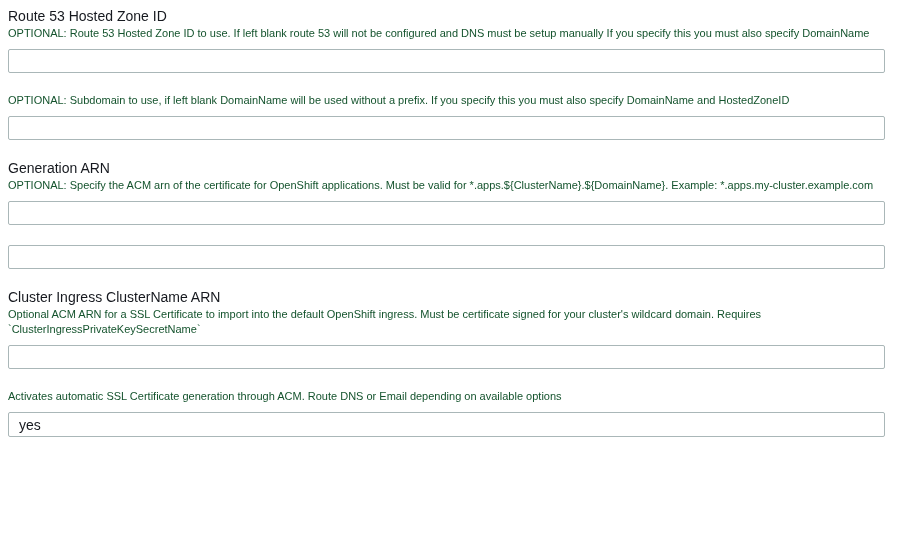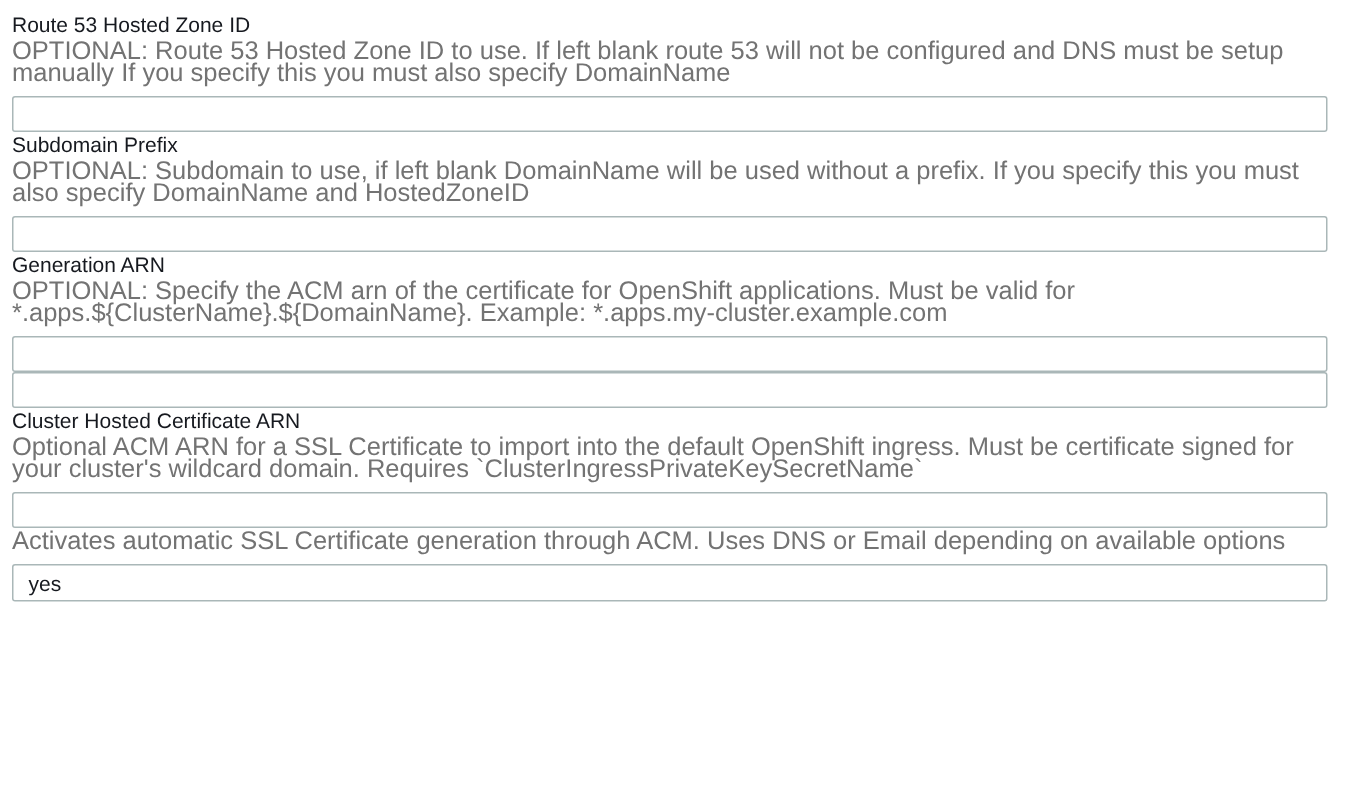--- a/index.html
+++ b/index.html
@@ -7,31 +7,32 @@
     width: 900px; height: 539px;
     background: #ffffff;
     overflow: hidden;
     font-family: "Liberation Sans", sans-serif;
   }
   .form-wrap {
     padding: 8px 15px 0 8px;
     width: 900px;
   }
   .field {
+    margin-bottom: 20px;
   }
   .field-label {
     font-size: 14px;
     line-height: 17px;
     color: #16191f;
     font-weight: 400;
   }
   .field-desc {
-    font-size: 17px;
+    font-size: 11px;
     line-height: 15px;
-    color: #737373;
+    color: #14532d;
     margin: 1px 0 8px 0;
     max-width: 877px;
   }
   .text-input {
     display: block;
     width: 877px;
     height: 24px;
     border: 1px solid #aab7b8;
     border-radius: 2px;
     background: #ffffff;
@@ -63,42 +64,41 @@
 
 <div class="form-wrap">
 
   <div class="field">
     <div class="field-label">Route 53 Hosted Zone ID</div>
     <div class="field-desc">OPTIONAL: Route 53 Hosted Zone ID to use. If left blank route 53 will not be configured and DNS must be setup manually If you specify this you must also specify DomainName</div>
     <input class="text-input" type="text" value="" style="">
   </div>
 
   <div class="field">
-    <div class="field-label">Subdomain Prefix</div>
     <div class="field-desc">OPTIONAL: Subdomain to use, if left blank DomainName will be used without a prefix. If you specify this you must also specify DomainName and HostedZoneID</div>
     <input class="text-input" type="text" value="" style="">
   </div>
 
   <div class="field">
     <div class="field-label">Generation ARN</div>
     <div class="field-desc">OPTIONAL: Specify the ACM arn of the certificate for OpenShift applications. Must be valid for *.apps.${ClusterName}.${DomainName}. Example: *.apps.my-cluster.example.com</div>
     <input class="text-input" type="text" value="" style="">
   </div>
 
   <div class="field">
     <input class="text-input" type="text" value="" style="">
   </div>
 
   <div class="field">
-    <div class="field-label">Cluster Hosted Certificate ARN</div>
+    <div class="field-label">Cluster Ingress ClusterName ARN</div>
     <div class="field-desc">Optional ACM ARN for a SSL Certificate to import into the default OpenShift ingress. Must be certificate signed for your cluster's wildcard domain. Requires `ClusterIngressPrivateKeySecretName`</div>
     <input class="text-input" type="text" value="" style="">
   </div>
 
   <div class="field">
-    <div class="field-desc">Activates automatic SSL Certificate generation through ACM. Uses DNS or Email depending on available options</div>
+    <div class="field-desc">Activates automatic SSL Certificate generation through ACM. Route DNS or Email depending on available options</div>
     <div class="select-box" role="combobox" aria-expanded="false">
       <span class="select-value">yes</span>
 
     </div>
   </div>
 
 </div>
 
 </body></html>

